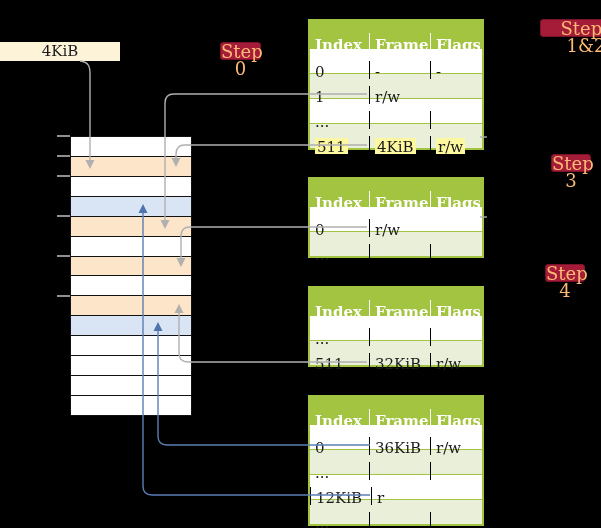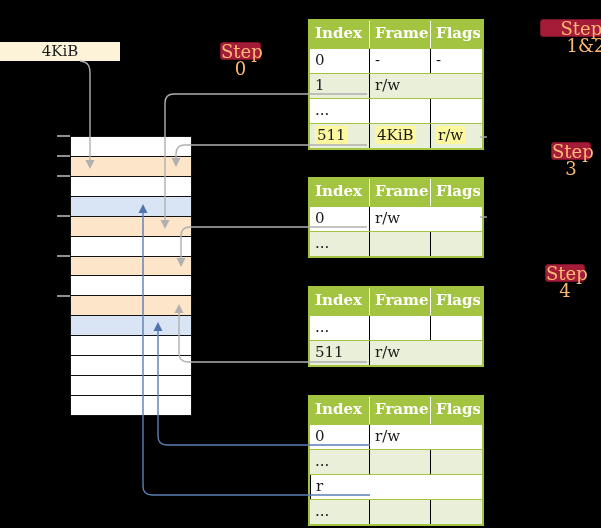--- a/index.html
+++ b/index.html
@@ -33,21 +33,21 @@
 
   
   .badge{
     position:absolute;height:18px;line-height:17px;
     background:var(--badge-red,#a51c38);color:#fdba74;
     border:1px solid var(--badge-border,#7a1229);border-radius:3px;
     font-size:18px;text-align:center;box-sizing:border-box;margin-left:32px;
   }
   .badge.b0{left:188px;top:42px;width:41px;}
   .badge.b12{left:508px;top:19px;width:92px;}
-  .badge.b3{left:519px;top:142px;width:40px;}
+  .badge.b3{left:519px;top:154px;width:40px;}
   .badge.b4{left:513px;top:264px;width:40px;}
 
   
   .memcol{
     position:absolute;left:70px;top:136px;width:120px;
     background:#fff;border:1px solid #121212;
   }
   .mrow{height:18.93px;border-bottom:1px solid #121212;}
   .mrow:last-child{border-bottom:none;}
   .mrow.orange{background:var(--frame-orange,#fce5c8);}
@@ -64,21 +64,21 @@
     box-sizing:content-box;
   }
   .tr{display:flex;height:25px;box-sizing:border-box;
       border-top:1.5px solid var(--table-header-green,#a3c440);}
   .tr.th-row{
     height:27px;border-top:none;
     background:var(--table-header-green,#a3c440);
     color:#fff;font-weight:bold;font-size:16px;
   }
   .tr.green{background:var(--table-row-green,#e9efd8);}
-  .td{box-sizing:border-box;padding:2px 0 16px 5px;font-size:15px;color:#1a1a1a;overflow:hidden;}
+  .td{box-sizing:border-box;padding:2px 0 16px 5px;font-size:15px;color:#1a1a1a;overflow:hidden;margin-top:12px;}
   .col-i{width:59px;}
   .col-f{width:61px;border-left:1px solid #000;}
   .col-g{width:50px;border-left:1px solid #000;}
   .th-row .td{color:#fff;padding-top:3px;}
   .th-row .col-f,.th-row .col-g{border-left:1.5px solid #fdfdfd;}
   .hl{background:var(--highlight-yellow,#fdf7a0);padding:0 2px;}
 
   
   svg.overlay{position:absolute;left:0;top:0;pointer-events:none;}
   .gline{stroke:var(--line-gray,#b0b0b0);stroke-width:1.4;fill:none;}
@@ -172,40 +172,43 @@
       <div class="td col-f">Frame</div>
       <div class="td col-g">Flags</div>
     </div>
     <div class="tr">
       <div class="td col-i">...</div>
       <div class="td col-f"></div>
       <div class="td col-g"></div>
     </div>
     <div class="tr green">
       <div class="td col-i">511</div>
+      <div class="td col-f">32KiB</div>
       <div class="td col-g">r/w</div>
     </div>
   </div>
 
   <div class="ptable" style="left:308px;top:395px;">
     <div class="tr th-row">
       <div class="td col-i">Index</div>
       <div class="td col-f">Frame</div>
       <div class="td col-g">Flags</div>
     </div>
     <div class="tr">
       <div class="td col-i">0</div>
-      <div class="td col-g">r/w</div>
-    </div>
-    <div class="tr green">
-      <div class="td col-i">...</div>
-      <div class="td col-f"></div>
-      <div class="td col-g"></div>
-    </div>
-    <div class="tr">
+      <div class="td col-f">36KiB</div>
+      <div class="td col-g">r/w</div>
+    </div>
+    <div class="tr green">
+      <div class="td col-i">...</div>
+      <div class="td col-f"></div>
+      <div class="td col-g"></div>
+    </div>
+    <div class="tr">
+      <div class="td col-f">12KiB</div>
       <div class="td col-g">r</div>
     </div>
     <div class="tr green">
       <div class="td col-i">...</div>
       <div class="td col-f"></div>
       <div class="td col-g"></div>
     </div>
   </div>
 
   <svg class="overlay" width="601" height="528" viewBox="0 0 601 528">

